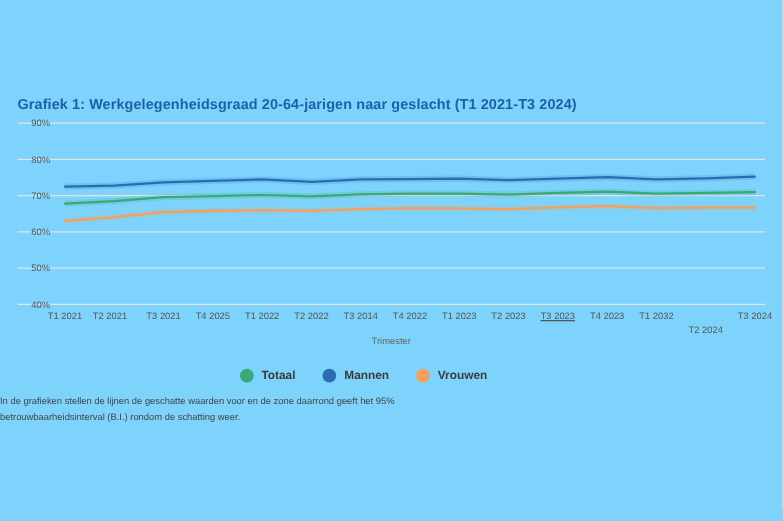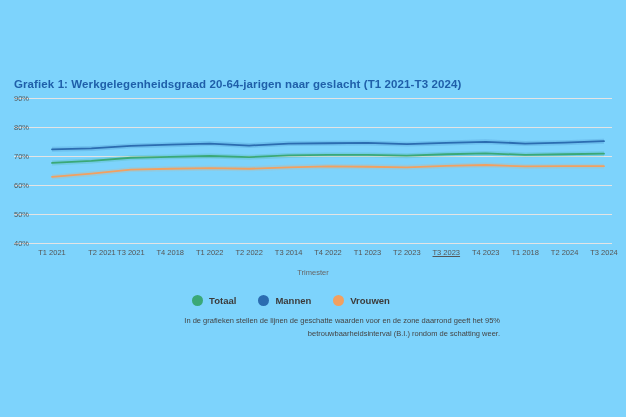--- a/index.html
+++ b/index.html
@@ -40,20 +40,21 @@
     position: absolute;
     left: 0;
     width: 598px;
     height: 0;
     border-top: 1px solid #e4e4e4;
   }
   .y-label {
     position: absolute;
     left: 0;
     width: 26px;
+    text-align: right;
     font-size: 7.5px;
     color: #555555;
     transform: translateY(-4px);
   }
   .svg-wrap {
     position: absolute;
     left: 30px;
     top: 0;
     width: 568px;
     height: 145px;
@@ -106,21 +107,21 @@
   .legend-label {
     font-size: 9.5px;
     font-weight: bold;
     color: #3b3b3b;
   }
   .footnote {
     position: absolute;
     left: 0;
     top: 314px;
     width: 500px;
-    text-align: right;
+    text-align: left;
     font-size: 7.5px;
     line-height: 13px;
     color: #444444;
   }
   .footnote span {
     display: block;
   }
 </style>
 </head>
 <body>
@@ -153,33 +154,33 @@
           <polygon points="8,48.86500000000003 47.42857142857142,47.99500000000003 86.85714285714285,45.38500000000002 126.28571428571428,44.225 165.7142857142857,43.06500000000002 205.14285714285714,45.095000000000034 244.57142857142856,43.06500000000002 284,42.775 323.4285714285714,42.485000000000014 362.8571428571429,43.64500000000003 402.2857142857143,42.485000000000014 441.7142857142857,41.324999999999996 481.1428571428571,43.06500000000002 520.5714285714286,42.19500000000003 560,40.74500000000003 560,45.675 520.5714285714286,47.125 481.1428571428571,47.995 441.7142857142857,46.25499999999997 402.2857142857143,47.414999999999985 362.8571428571429,48.575 323.4285714285714,47.414999999999985 284,47.70499999999997 244.57142857142856,47.995 205.14285714285714,50.025 165.7142857142857,47.995 126.28571428571428,49.154999999999966 86.85714285714285,50.31499999999998 47.42857142857142,52.925 8,53.794999999999995" fill="#2b6cb0" fill-opacity="0.18" stroke="none"></polygon>
           <polyline points="8,51.330000000000005 47.42857142857142,50.460000000000015 86.85714285714285,47.85 126.28571428571428,46.68999999999998 165.7142857142857,45.53000000000001 205.14285714285714,47.56000000000002 244.57142857142856,45.53000000000001 284,45.23999999999998 323.4285714285714,44.95 362.8571428571429,46.110000000000014 402.2857142857143,44.95 441.7142857142857,43.789999999999985 481.1428571428571,45.53000000000001 520.5714285714286,44.66000000000002 560,43.210000000000015" fill="none" stroke="#2b6cb0" stroke-width="1.8" stroke-linejoin="round" stroke-linecap="round"></polyline>
           <polygon points="8,76.415 47.42857142857142,73.225 86.85714285714285,69.16500000000002 126.28571428571428,68.29500000000003 165.7142857142857,67.71500000000003 205.14285714285714,68.29500000000003 244.57142857142856,66.84500000000004 284,65.97500000000001 323.4285714285714,66.26500000000003 362.8571428571429,66.84500000000004 402.2857142857143,65.39500000000004 441.7142857142857,64.525 481.1428571428571,65.97500000000001 520.5714285714286,65.68500000000002 560,65.68500000000002 560,70.61499999999998 520.5714285714286,70.61499999999998 481.1428571428571,70.90499999999997 441.7142857142857,69.45499999999997 402.2857142857143,70.325 362.8571428571429,71.775 323.4285714285714,71.195 284,70.90499999999997 244.57142857142856,71.775 205.14285714285714,73.225 165.7142857142857,72.64499999999998 126.28571428571428,73.225 86.85714285714285,74.09499999999998 47.42857142857142,78.155 8,81.34500000000001" fill="#f2a060" fill-opacity="0.18" stroke="none"></polygon>
           <polyline points="8,78.88000000000001 47.42857142857142,75.69 86.85714285714285,71.63000000000001 126.28571428571428,70.76000000000002 165.7142857142857,70.18 205.14285714285714,70.76000000000002 244.57142857142856,69.31000000000002 284,68.43999999999998 323.4285714285714,68.73 362.8571428571429,69.31000000000002 402.2857142857143,67.86000000000001 441.7142857142857,66.98999999999998 481.1428571428571,68.43999999999998 520.5714285714286,68.14999999999999 560,68.14999999999999" fill="none" stroke="#f2a060" stroke-width="1.8" stroke-linejoin="round" stroke-linecap="round"></polyline>
         </svg>
     </div>
   </div>
 
   <div class="x-axis" id="xaxis">
       <div class="x-label" style="left: 8px;">T1 2021</div>
-      <div class="x-label" style="left: 58px;">T2 2021</div>
+      <div class="x-label" style="left: 44px;">T2 2021</div>
       <div class="x-label" style="left: 86.8571px;">T3 2021</div>
-      <div class="x-label" style="left: 126.286px;">T4 2018</div>
+      <div class="x-label" style="left: 126.286px;">T4 2025</div>
       <div class="x-label" style="left: 165.714px;">T1 2022</div>
       <div class="x-label" style="left: 205.143px; text-align: right;">T2 2022</div>
       <div class="x-label" style="left: 244.571px;">T3 2014</div>
       <div class="x-label" style="left: 284px;">T4 2022</div>
       <div class="x-label" style="left: 323.429px;">T1 2023</div>
       <div class="x-label" style="left: 362.857px;">T2 2023</div>
       <div class="x-label" style="left: 402.286px; text-decoration: underline;">T3 2023</div>
       <div class="x-label" style="left: 441.714px;">T4 2023</div>
-      <div class="x-label" style="left: 481.143px;">T1 2018</div>
-      <div class="x-label" style="left: 520.571px;">T2 2024</div>
+      <div class="x-label" style="left: 481.143px;">T1 2032</div>
+      <div class="x-label" style="left: 520.571px; margin-top: 11px;">T2 2024</div>
       <div class="x-label" style="left: 560px;">T3 2024</div>
     </div>
 
   <div class="x-axis-title">Trimester</div>
 
   <div class="legend" id="legend">
       <div class="legend-item">
         <span class="legend-dot" style="background: rgb(58, 168, 119);"></span>
         <span class="legend-label">Totaal</span>
       </div>

